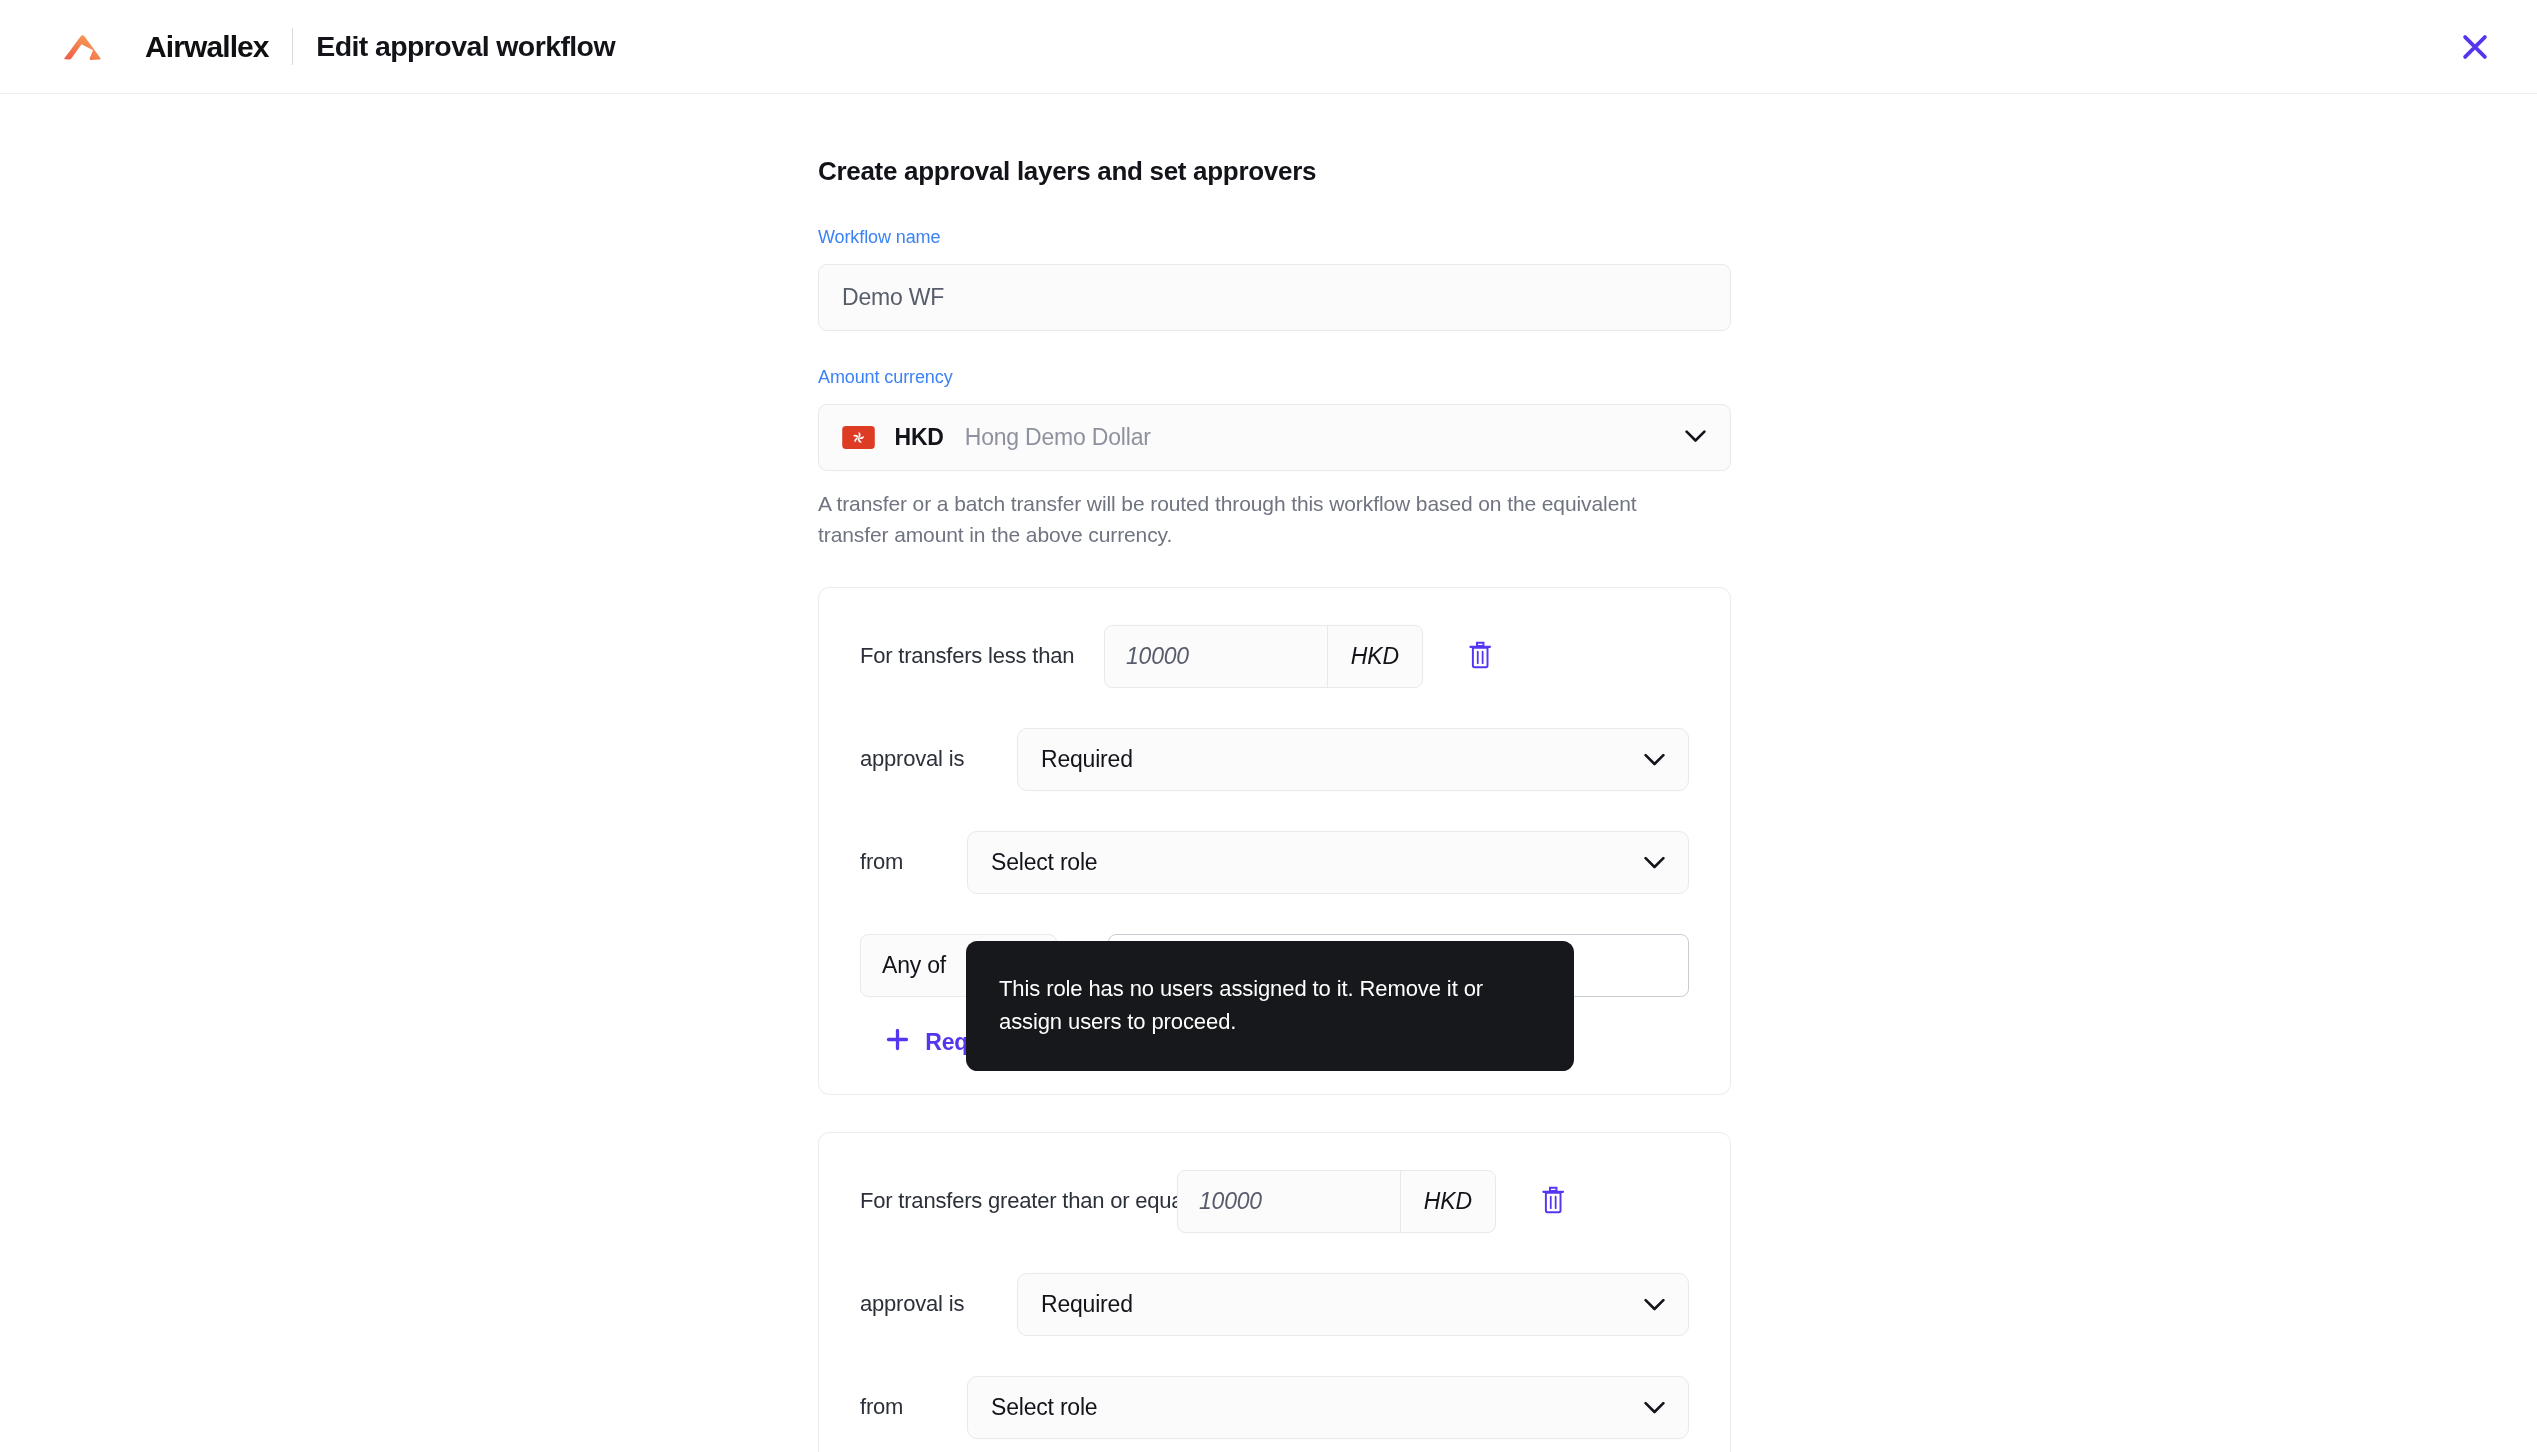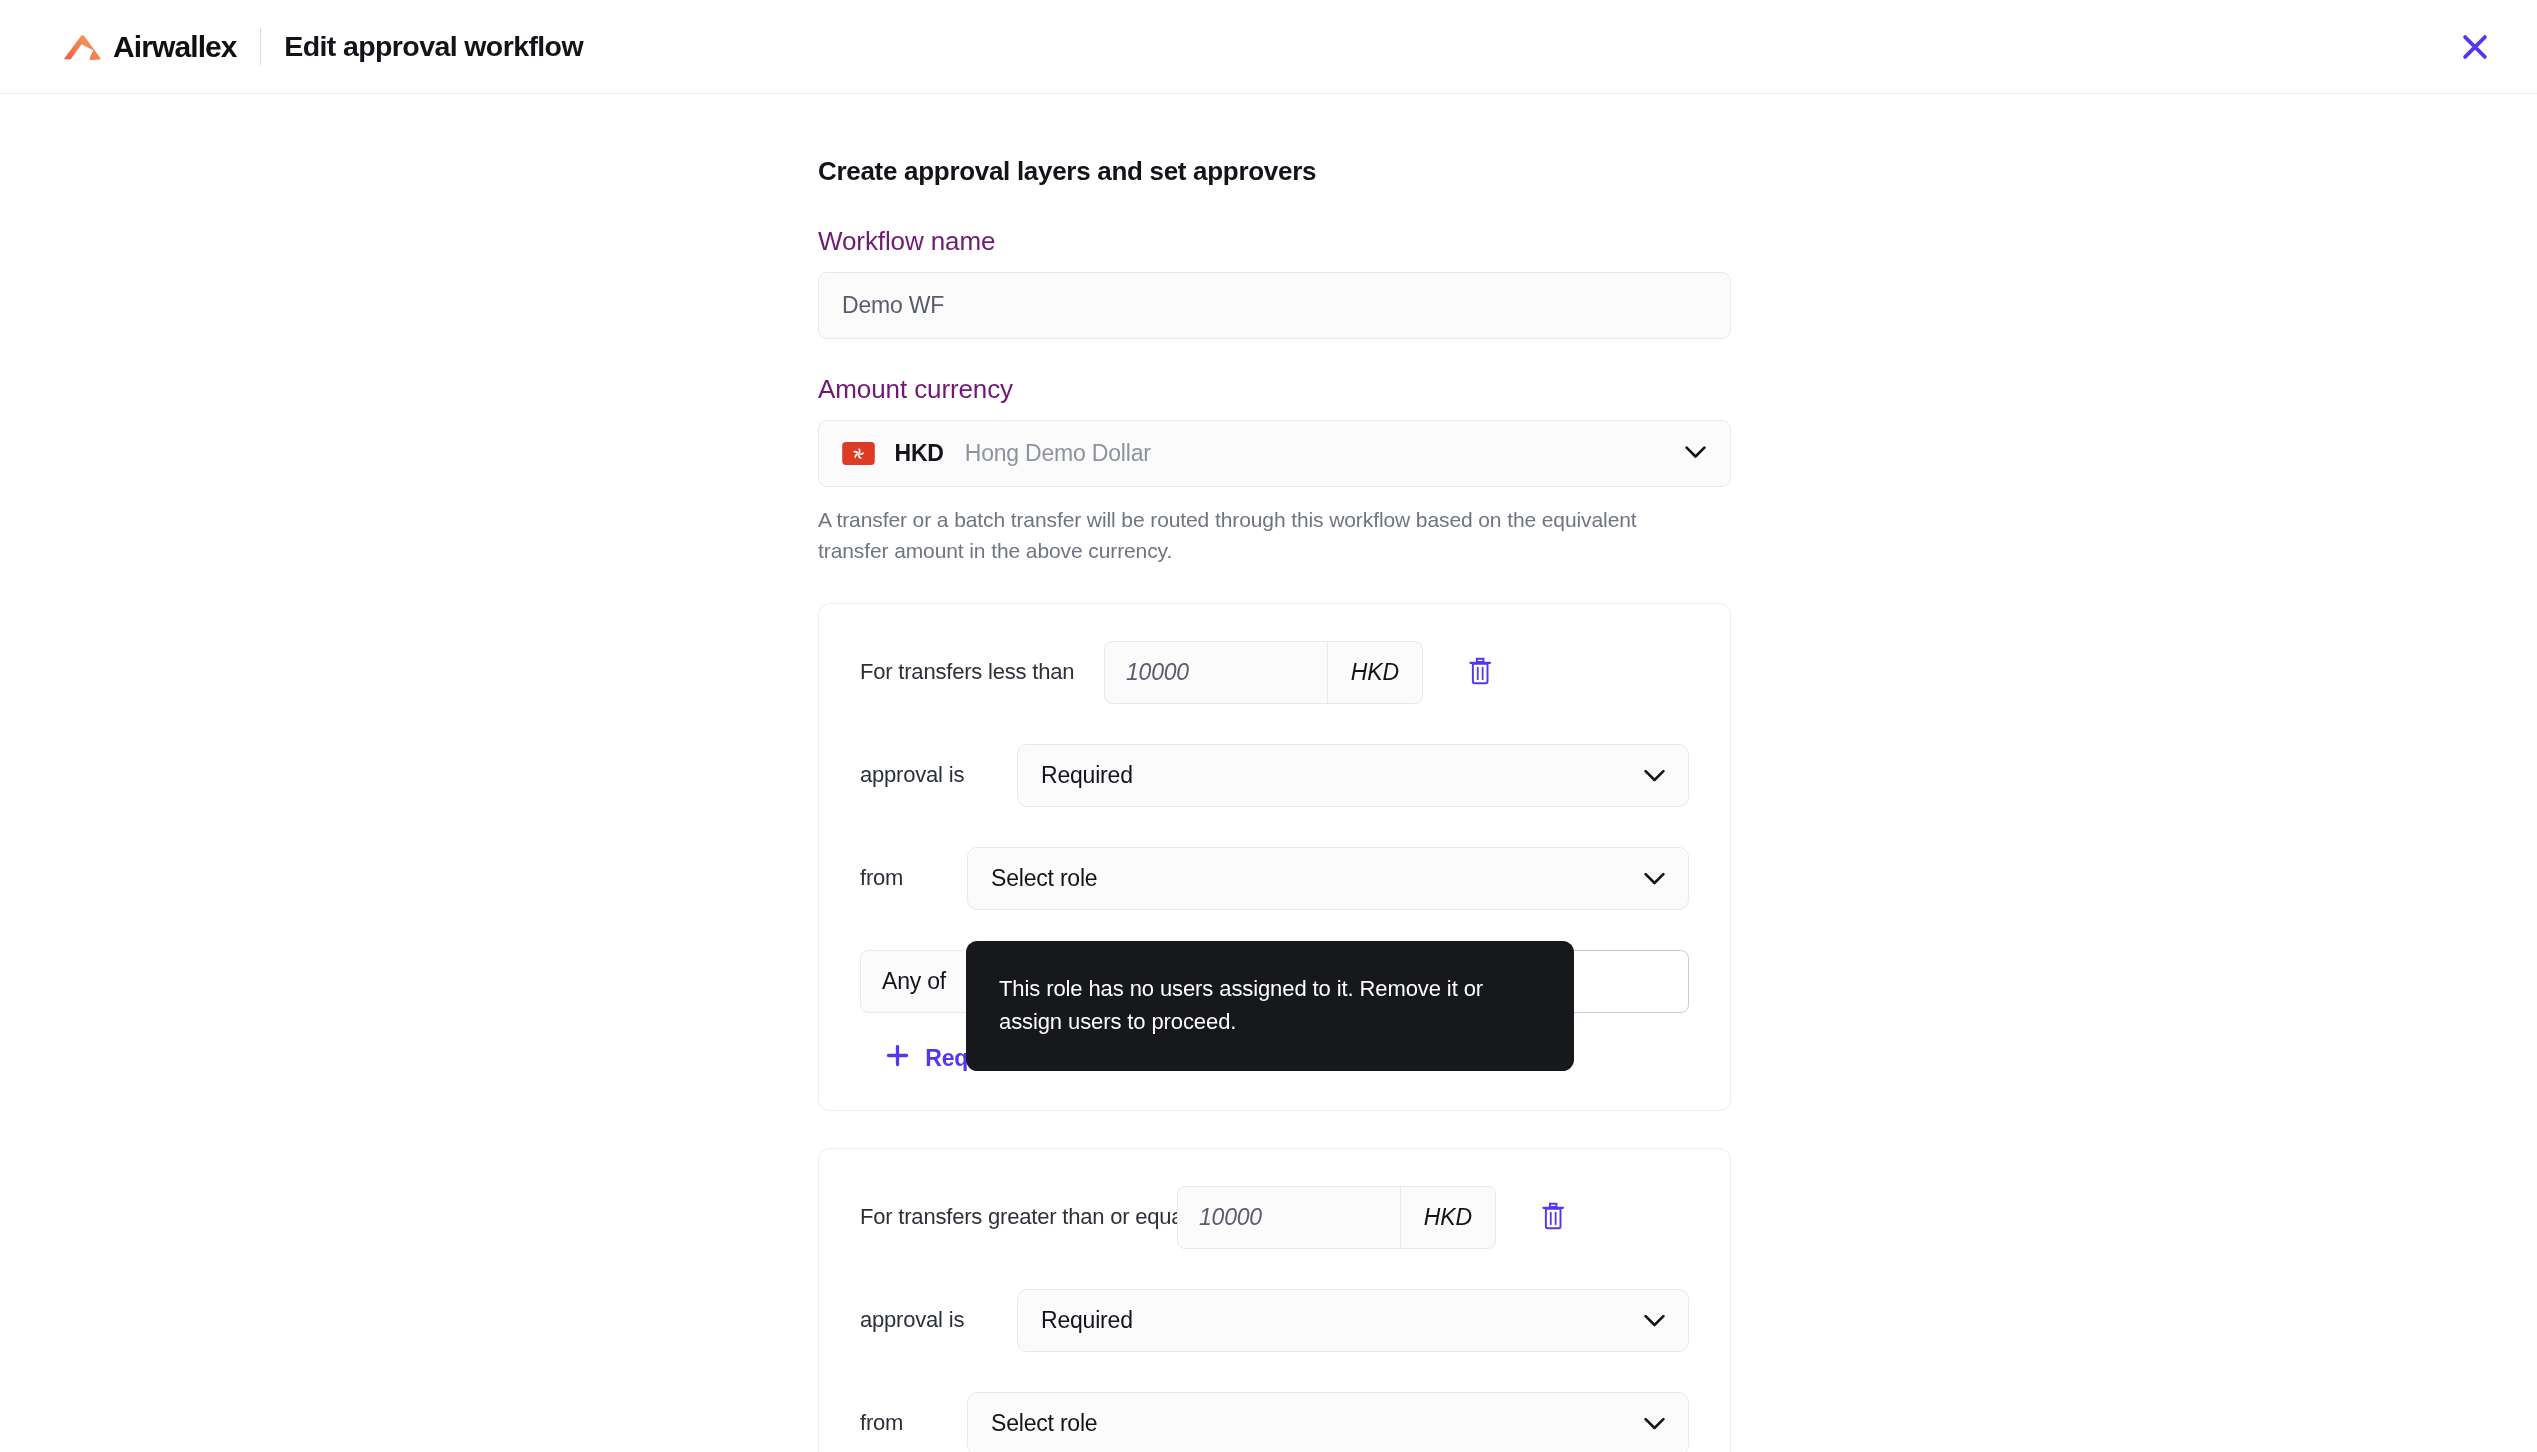--- a/index.html
+++ b/index.html
@@ -33,20 +33,21 @@
     width: 42px; height: 28px;
     margin-right: 9px;
     display: block;
   }
   .brand-name {
     font-size: 30px;
     font-weight: bold;
     letter-spacing: -0.9px;
     color: #0f1012;
     line-height: 1;
+    margin-left: 32px;
   }
   .brand-divider {
     width: 1.6px;
     height: 37px;
     background: #d9dbdf;
     margin: 0 23px;
   }
   .page-heading {
     font-size: 28.5px;
     font-weight: bold;
@@ -85,22 +86,22 @@
 
   .section-title {
     font-size: 26px;
     font-weight: bold;
     color: #12141a;
     letter-spacing: -0.3px;
     margin-top: 62px;
   }
 
   .field-label {
-    font-size: 26px;
-    color: #701a75;
+    font-size: 18px;
+    color: #3b82f6;
     letter-spacing: -0.1px;
     line-height: 1;
   }
 
   .text-input {
     width: 913px;
     height: 67px;
     background: #fbfbfc;
     border: 1.6px solid #e7e9ed;
     border-radius: 9px;

